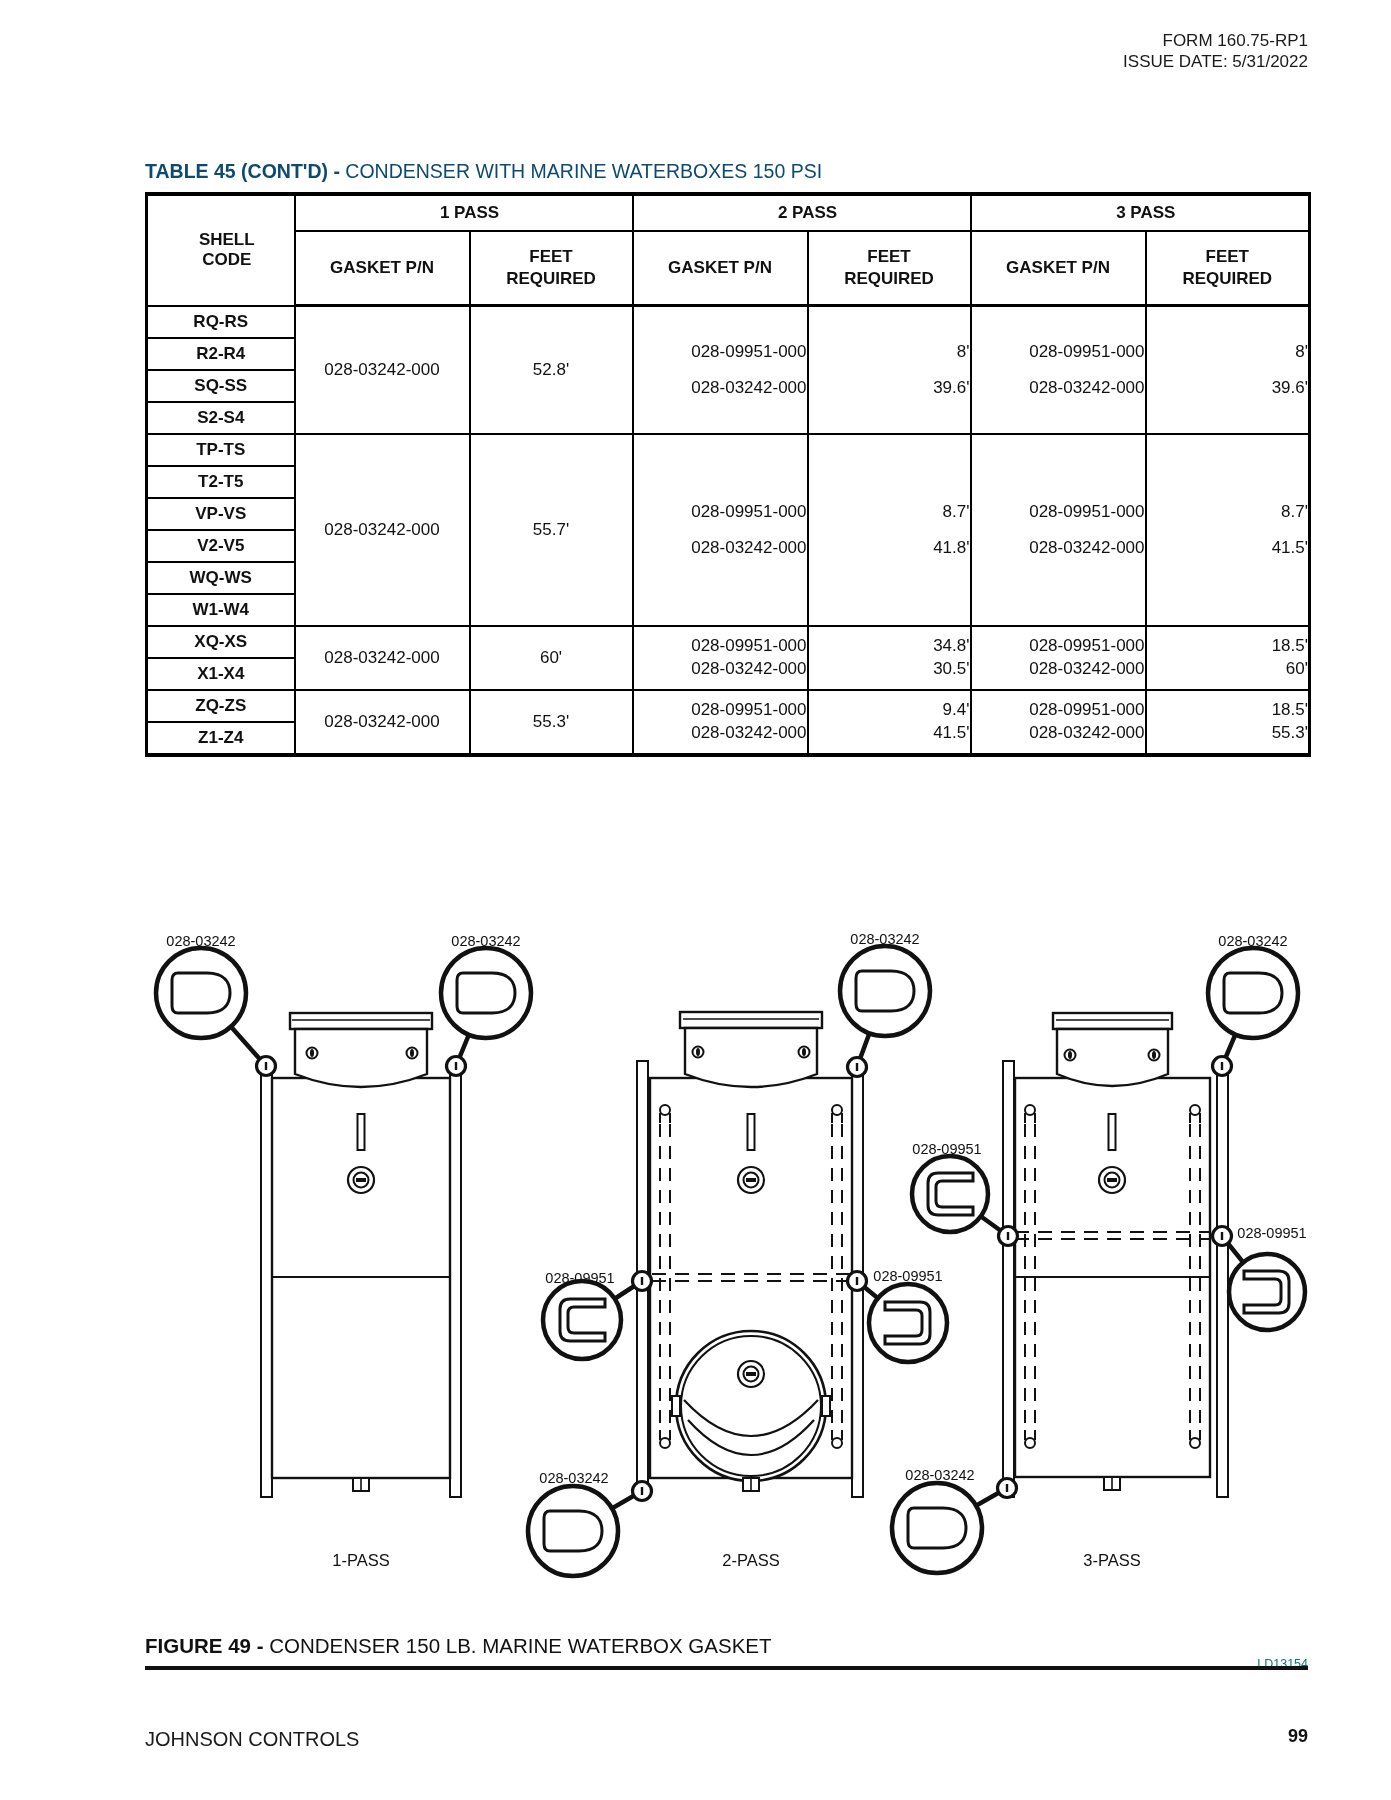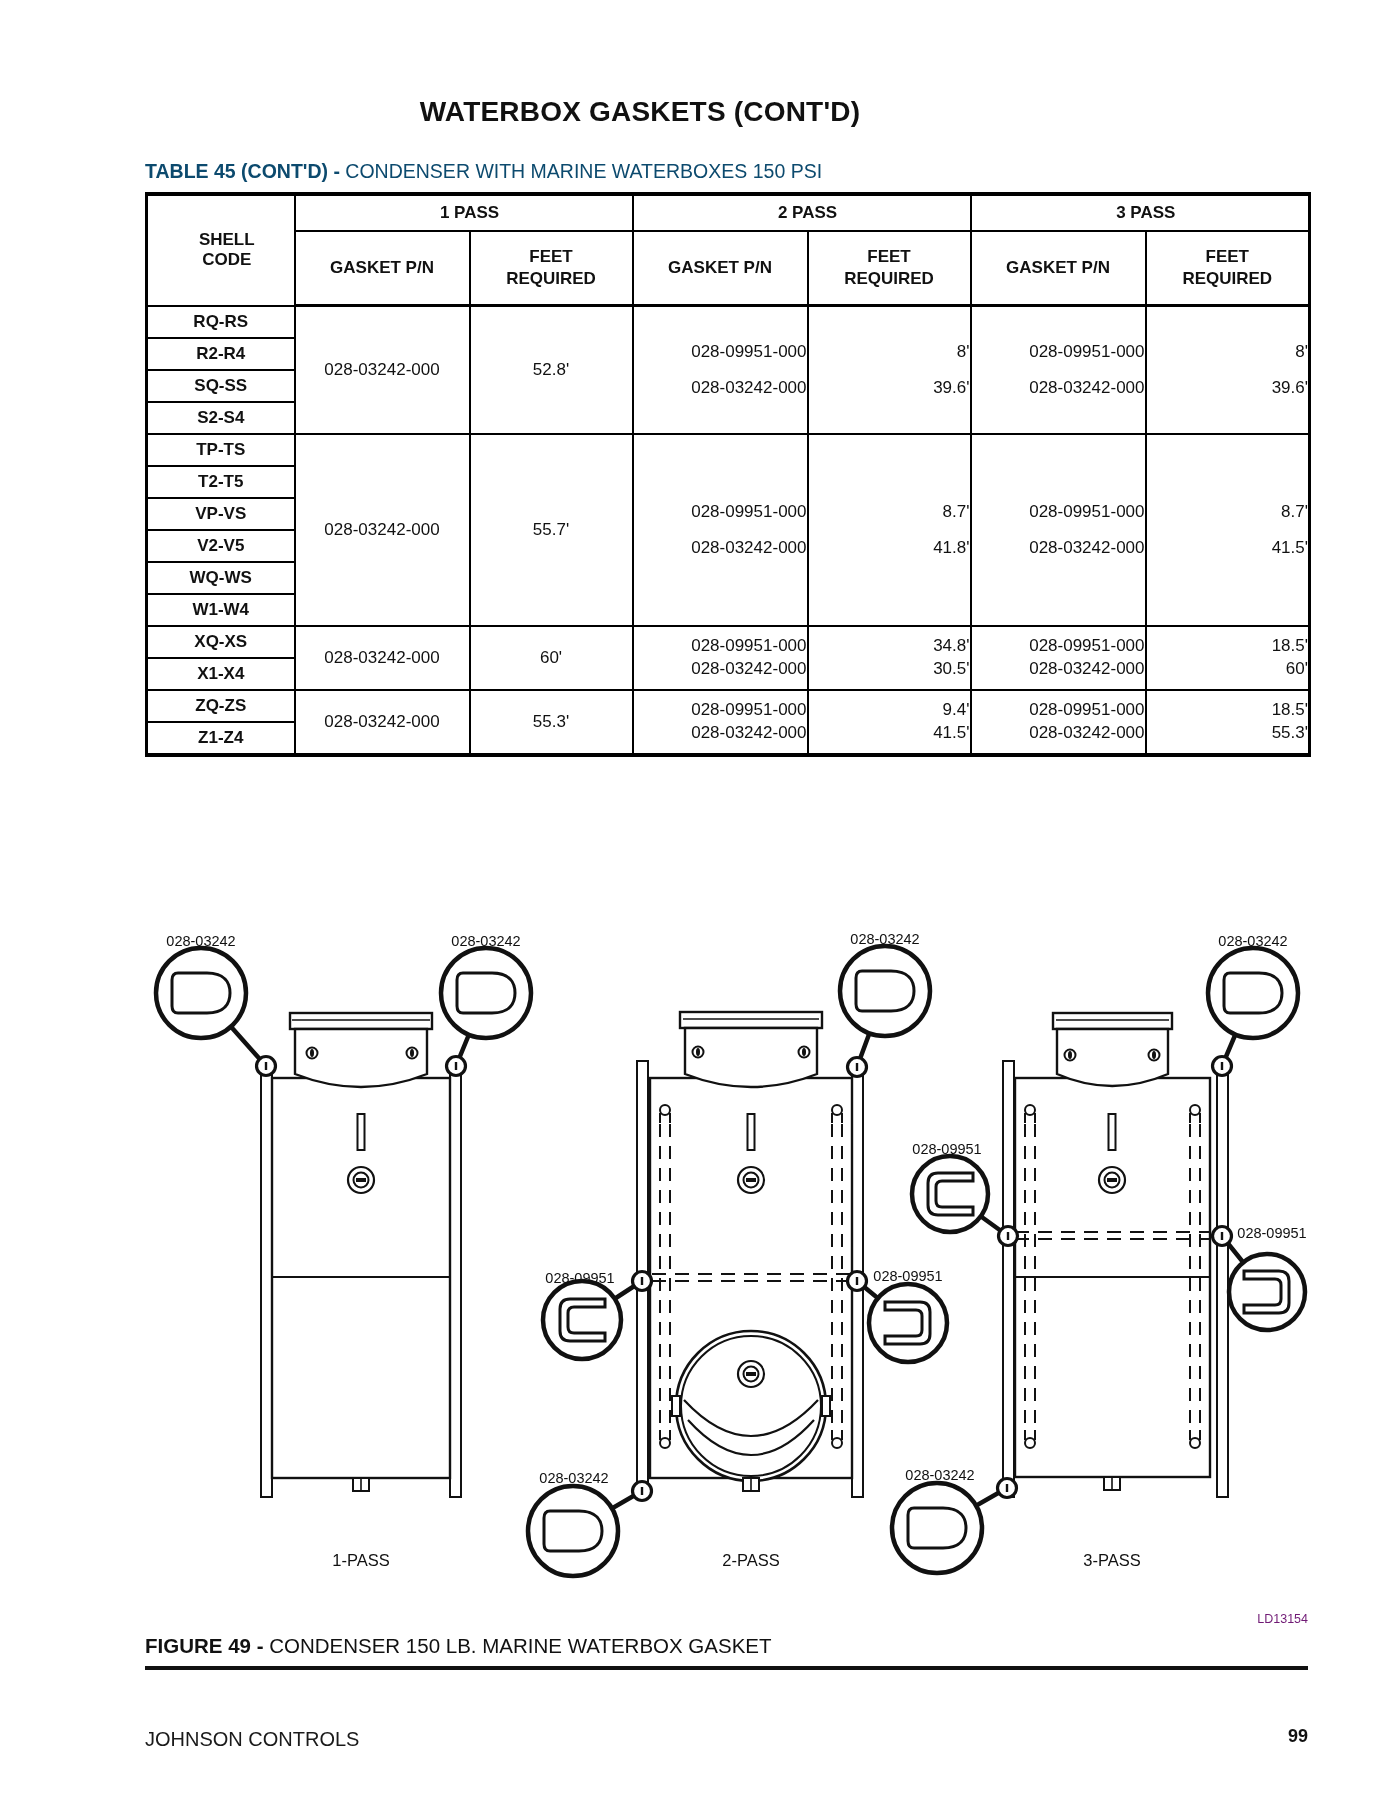--- a/index.html
+++ b/index.html
@@ -29,36 +29,39 @@
   table.wb td.shell{font-weight:bold;height:30px;}
   table.wb tr.gs td{border-top:2px solid #c4b5fd;}
   .stack{display:flex;flex-direction:column;align-items:flex-end;justify-content:center;}
   .stack.g{gap:16px;}
   .stack.t{gap:3px;}
   
   .note{position:absolute;top:766px;left:145px;width:1163px;font-size:15.5px;color:#111;}
   .note b{font-weight:bold;}
   
   svg.fig{position:absolute;top:0;left:0;}
-  .ld{position:absolute;top:1612px;left:1000px;width:308px;text-align:right;
-      font-size:12.5px;color:#701a75;}
+  .ld{position:absolute;top:1657px;left:1000px;width:308px;text-align:right;
+      font-size:12.5px;color:#0f766e;}
   .fcap{position:absolute;top:1634px;left:145px;font-size:20.5px;color:#111;}
   .fcap b{font-weight:bold;}
   .rule{position:absolute;top:1666px;left:145px;width:1163px;height:4px;background:#111;}
   .foot-l{position:absolute;top:1728px;left:145px;font-size:20px;color:#1a1a1a;}
   .foot-r{position:absolute;top:1726px;left:1158px;width:150px;text-align:right;
           font-size:18px;font-weight:bold;color:#111;}
 </style>
 </head>
 <body>
 
 <div class="page">
 
-
-  <div class="title">WATERBOX GASKETS (CONT'D)</div>
+  <div class="hdr">
+    <div>FORM 160.75-RP1</div>
+    <div>ISSUE DATE: 5/31/2022</div>
+  </div>
+
 
   <div class="tcap">
     <b>TABLE 45 (CONT'D) -</b>
     <span>CONDENSER WITH MARINE WATERBOXES 150 PSI</span>
   </div>
 
   <table class="wb">
     <colgroup>
       <col style="width:148px">
         <col style="width:175px">

